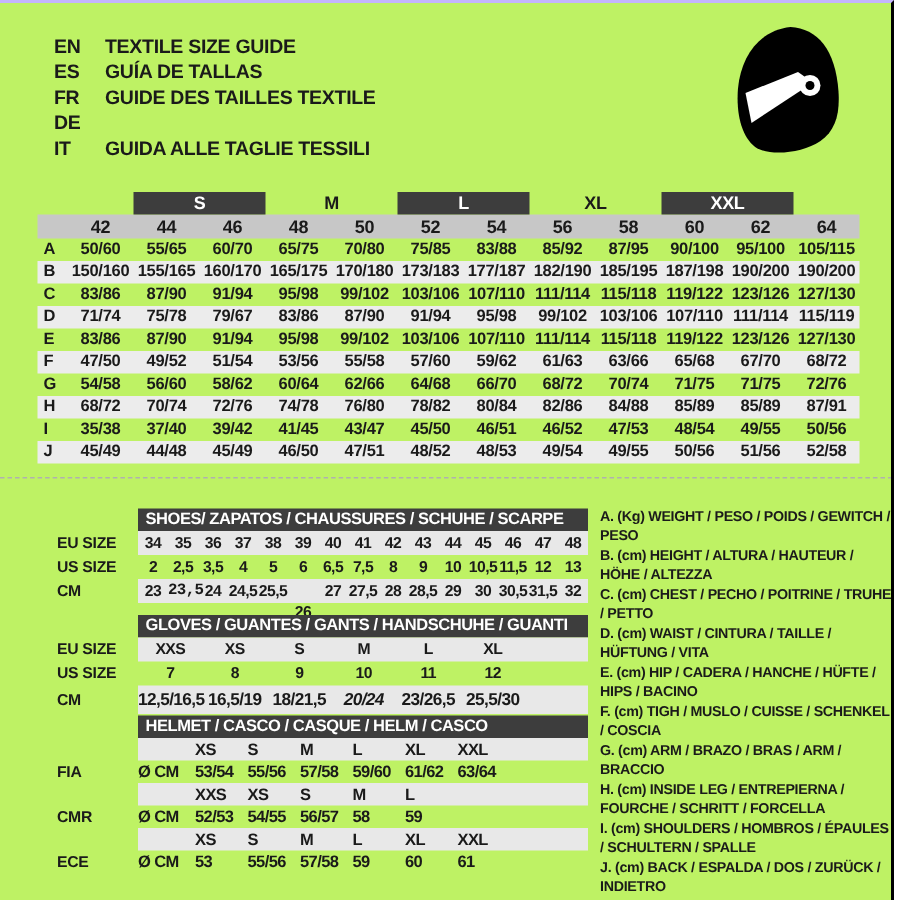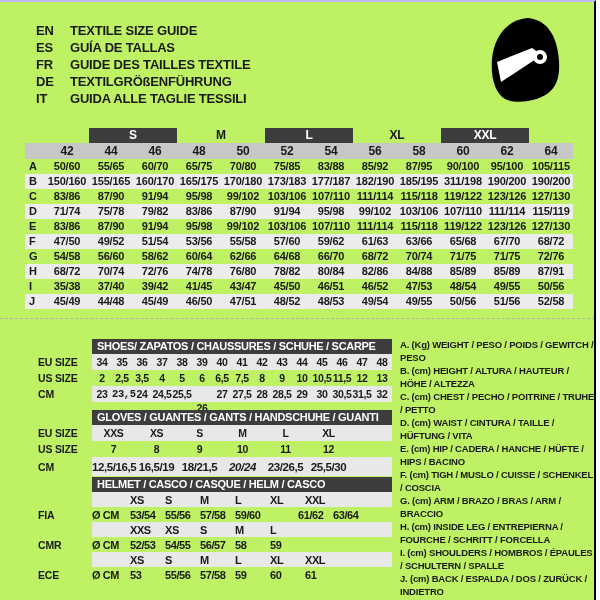--- a/index.html
+++ b/index.html
@@ -60,21 +60,20 @@
       <div class="lang-row">
         <div class="lang-code">ES</div>
         <div class="lang-title">GUÍA DE TALLAS</div>
       </div>
       <div class="lang-row">
         <div class="lang-code">FR</div>
         <div class="lang-title">GUIDE DES TAILLES TEXTILE</div>
       </div>
       <div class="lang-row">
         <div class="lang-code">DE</div>
-        <div class="lang-title">TEXTILGRÖßENFÜHRUNG</div>
       </div>
       <div class="lang-row">
         <div class="lang-code">IT</div>
         <div class="lang-title">GUIDA ALLE TAGLIE TESSILI</div>
       </div>
     </div>
 
   <svg class="helmet-svg" width="78" height="92" viewBox="0 0 78 92">
     <path d="M40,3 C20,5 7,22 5,44 C3.5,62 8,78 18,84 C28,89 48,87 60,79 C70,72 73,61 72,46 C70,18 58,4 40,3 Z" fill="#000"></path>
     <polygon points="10,47 45,33 55,40 14,67" fill="#fff"></polygon>
@@ -128,21 +127,21 @@
           <div class="letter">B</div>
           <div class="cell">150/160</div>
           <div class="cell">155/165</div>
           <div class="cell">160/170</div>
           <div class="cell">165/175</div>
           <div class="cell">170/180</div>
           <div class="cell">173/183</div>
           <div class="cell">177/187</div>
           <div class="cell">182/190</div>
           <div class="cell">185/195</div>
-          <div class="cell">311/198</div>
+          <div class="cell">187/198</div>
           <div class="cell">190/200</div>
           <div class="cell">190/200</div>
         </div>
         <div class="trow">
           <div class="letter">C</div>
           <div class="cell">83/86</div>
           <div class="cell">87/90</div>
           <div class="cell">91/94</div>
           <div class="cell">95/98</div>
           <div class="cell">99/102</div>
@@ -151,21 +150,21 @@
           <div class="cell">111/114</div>
           <div class="cell">115/118</div>
           <div class="cell">119/122</div>
           <div class="cell">123/126</div>
           <div class="cell">127/130</div>
         </div>
         <div class="trow alt">
           <div class="letter">D</div>
           <div class="cell">71/74</div>
           <div class="cell">75/78</div>
-          <div class="cell">79/82</div>
+          <div class="cell">79/67</div>
           <div class="cell">83/86</div>
           <div class="cell">87/90</div>
           <div class="cell">91/94</div>
           <div class="cell">95/98</div>
           <div class="cell">99/102</div>
           <div class="cell">103/106</div>
           <div class="cell">107/110</div>
           <div class="cell">111/114</div>
           <div class="cell">115/119</div>
         </div>
@@ -385,21 +384,21 @@
           </div>
         </div>
         <div class="srow">
           <div class="slabel">FIA</div>
           <div class="stable">
             <div class="scell left" style="width: 38px;">Ø CM</div>
             <div class="scell left" style="width: 35px;">53/54</div>
             <div class="scell left" style="width: 35px;">55/56</div>
             <div class="scell left" style="width: 35px;">57/58</div>
             <div class="scell left" style="width: 35px;">59/60</div>
-            <div class="scell left" style="width: 35px; margin-left: 28px;">61/62</div>
+            <div class="scell left" style="width: 35px;">61/62</div>
             <div class="scell left" style="width: 35px;">63/64</div>
           </div>
         </div>
         <div class="srow">
           <div class="slabel"></div>
           <div class="stable gray">
             <div class="spacer38"></div>
             <div class="scell left" style="width: 35px;">XXS</div>
             <div class="scell left" style="width: 35px;">XS</div>
             <div class="scell left" style="width: 35px;">S</div>

